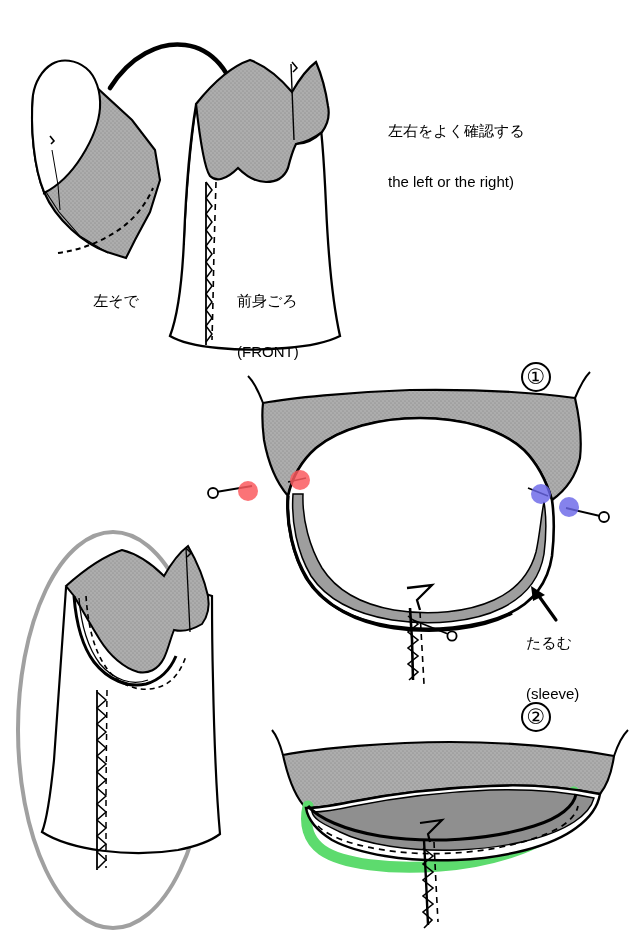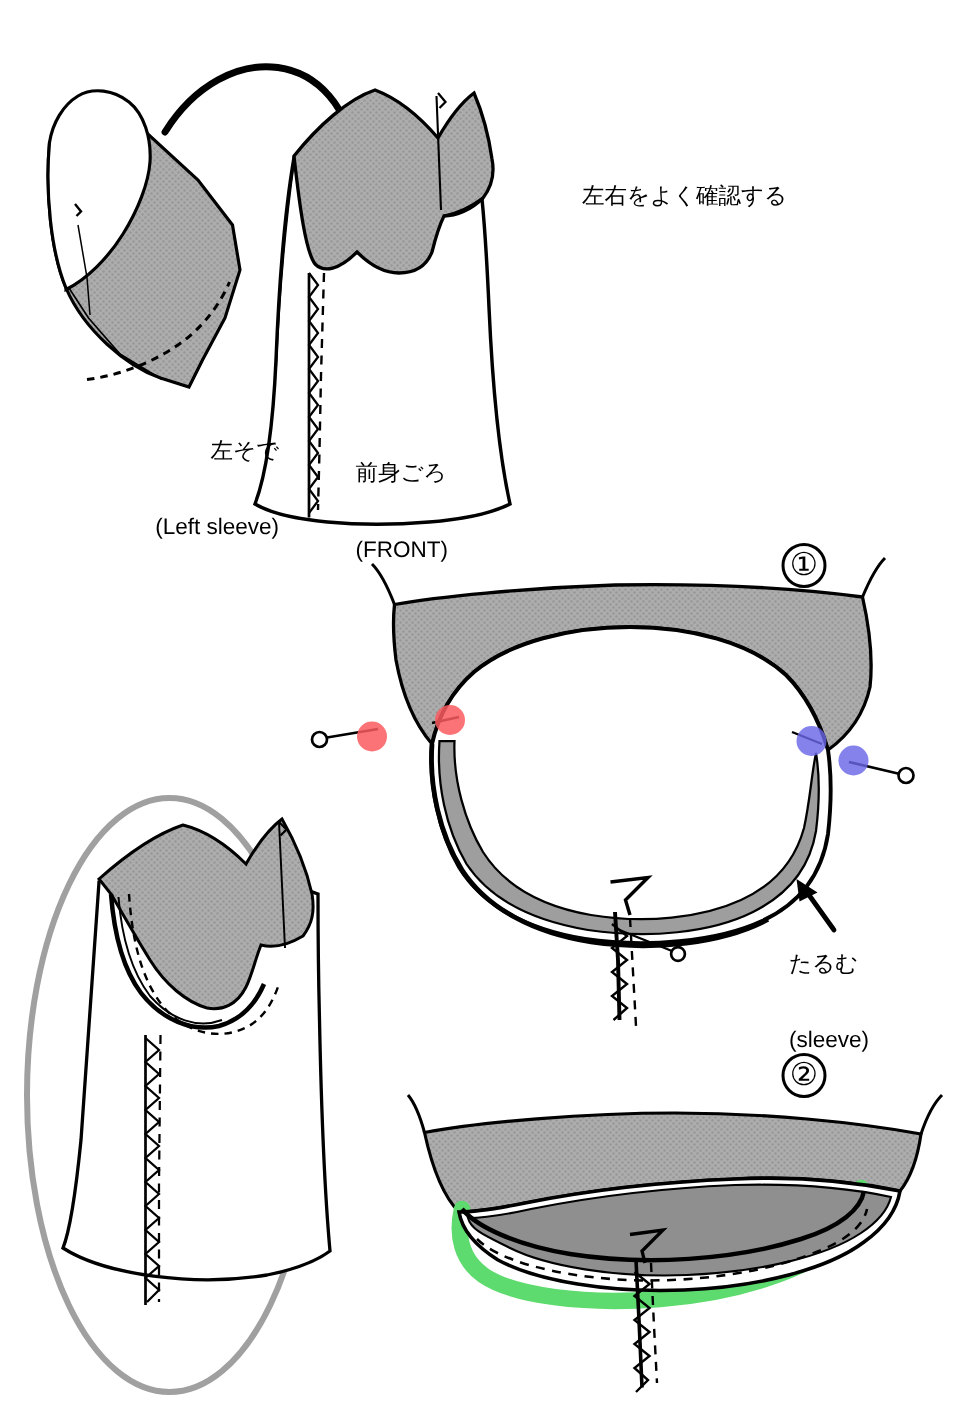--- a/index.html
+++ b/index.html
@@ -22,21 +22,21 @@
     height: 940px;
   }
   .lbl {
     position: absolute;
     white-space: pre;
     line-height: 1.12;
     color: #000;
     font-family: "Liberation Sans", "DejaVu Sans", sans-serif;
   }
   .lbl-block { font-size: 15px; line-height: 1.14; }
-  .lbl-center { text-align: right; }
+  .lbl-center { text-align: center; }
   .stepnum {
     position: absolute;
     width: 30px; height: 30px;
     border: 2.2px solid #000;
     border-radius: 50%;
     box-sizing: border-box;
     font-size: 21px;
     line-height: 26px;
     text-align: center;
     font-family: "Liberation Sans", "DejaVu Sans", sans-serif;
@@ -231,30 +231,30 @@
     <path d="M420,823 L442,820 L428,834 L430,842" fill="none" stroke="#000" stroke-width="2.2"></path>
     <path d="M424,840 L426,880 L428,925" fill="none" stroke="#000" stroke-width="2.4"></path>
     <path d="M434,842 L436,884 L438,922" fill="none" stroke="#000" stroke-width="1.6" stroke-dasharray="6,5"></path>
     <path d="M423,848 L433,856 L423,864 L433,872 L423,880 L433,888
              L423,896 L433,904 L423,912 L432,920 L424,928" fill="none" stroke="#000" stroke-width="1.6"></path>
   </g>
 </svg>
 
 <div class="lbl lbl-block lbl-center" style="left:46px; top:258px; width:140px;">
   <div>左そで</div>
-  <div>(Left sleeve)</div>
-</div>
-
-<div class="lbl lbl-block" style="left:237px; top:273px;">
+</div>
+
+<div class="lbl lbl-block" style="left:237px; top:258px;">
   <div>前身ごろ</div>
   <div>(FRONT)</div>
 </div>
 
 <div class="lbl lbl-block" style="left:388px; top:88px;">
   <div>左右をよく確認する</div>
+  <div>the left or the right)</div>
 </div>
 
 <div class="lbl lbl-block" style="left:526px; top:600px;">
   <div>たるむ</div>
   <div>(sleeve)</div>
 </div>
 
 <div class="stepnum" style="left:521px; top:362px;">①</div>
 
 <div class="stepnum" style="left:521px; top:702px;">②</div>

